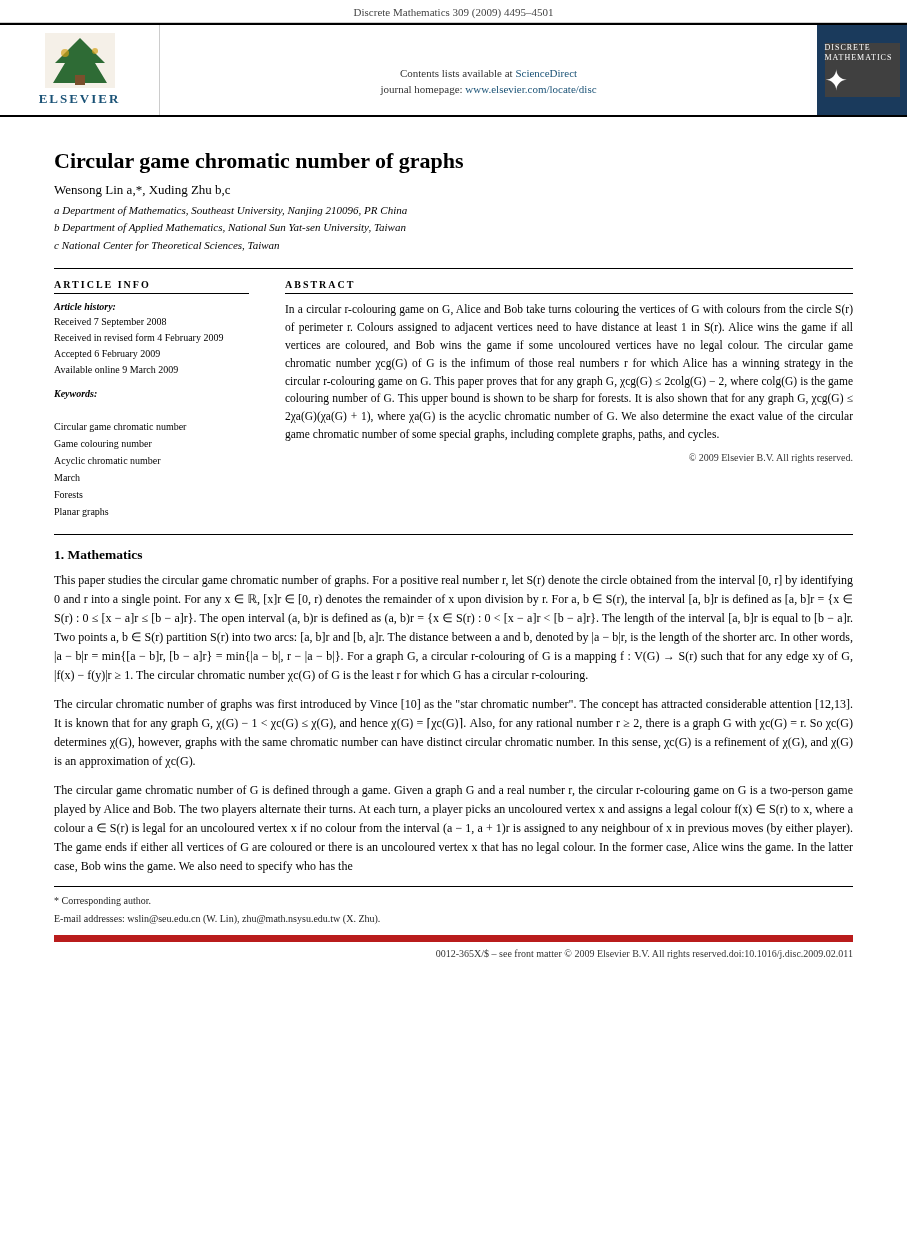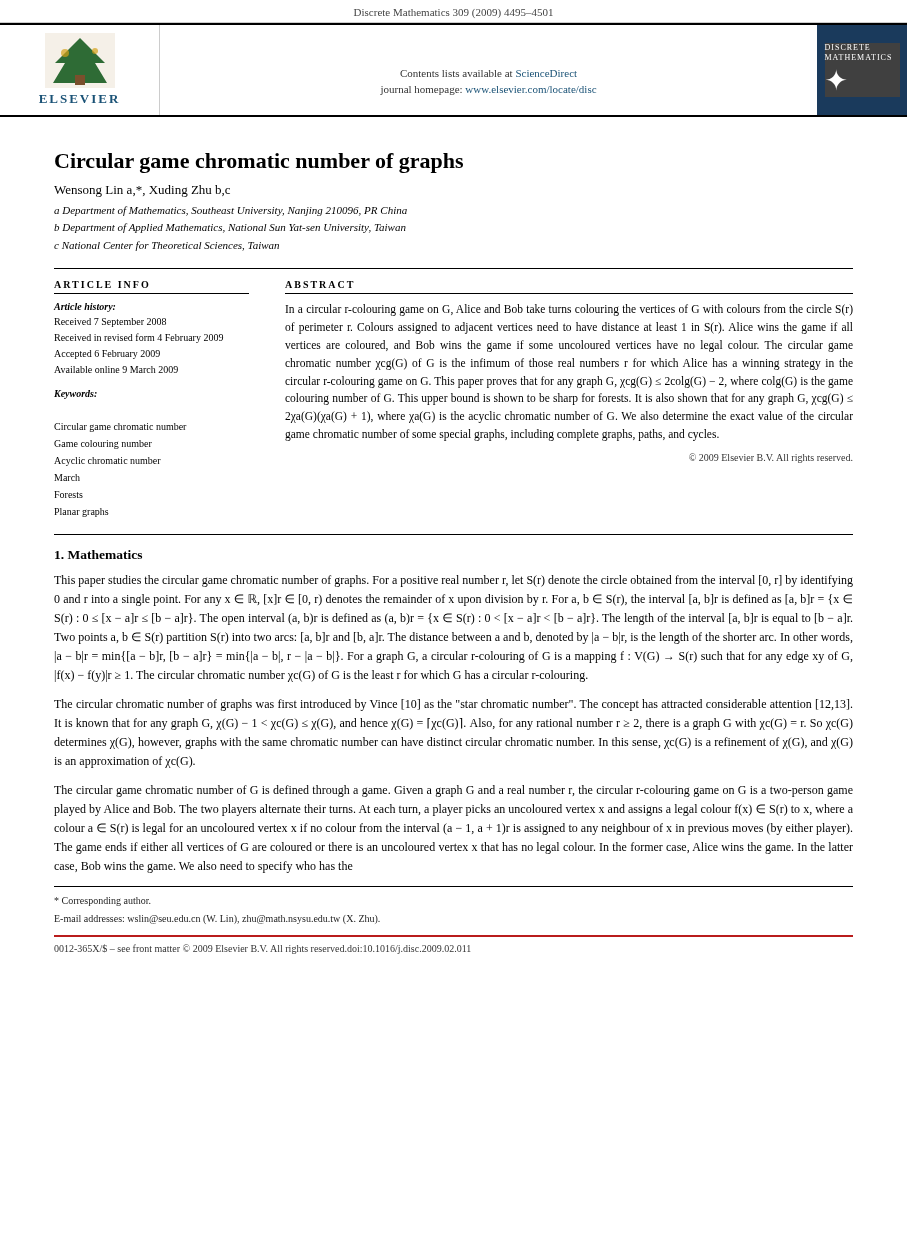--- a/index.html
+++ b/index.html
@@ -263,25 +263,25 @@
     }
 
     .footnote-line {
       font-size: 10px;
       color: #222;
       margin-bottom: 2px;
     }
 
     .footer-bottom {
       display: flex;
-      justify-content: flex-start;
+      justify-content: flex-end;
       font-size: 10px;
       color: #333;
       margin-top: 8px;
-      border-top: 2px solid #b91c1c;
+      border-top: 7px solid #b91c1c;
       padding-top: 4px;
     }
   </style>
 </head>
 <body>
 
 <div class="top-bar">
   <span>Discrete Mathematics 309 (2009) 4495–4501</span>
 </div>
 

